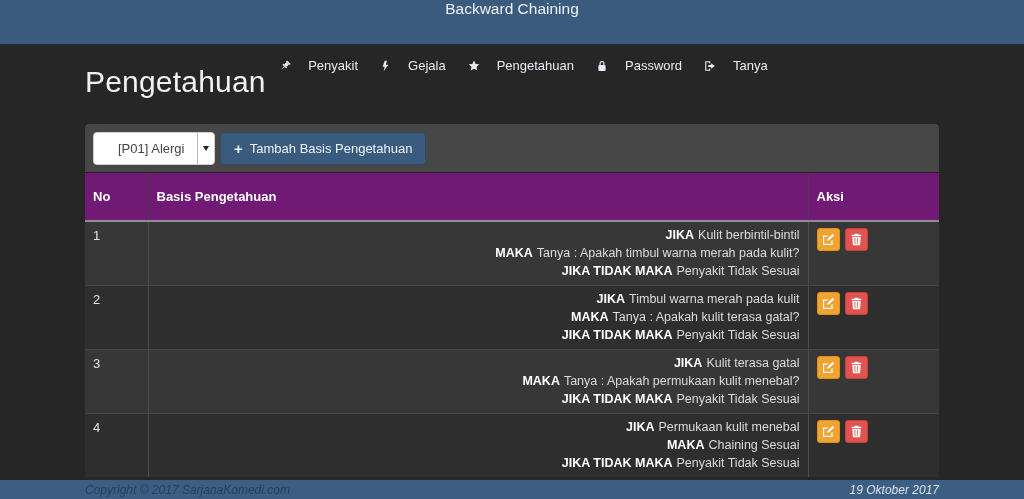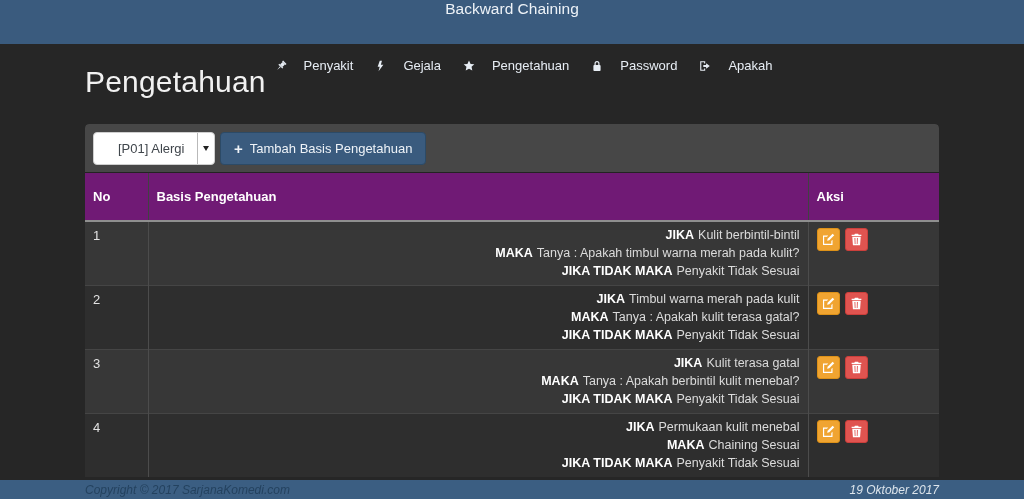--- a/index.html
+++ b/index.html
@@ -132,21 +132,21 @@
         </span>
         <span>Password</span>
       </a>
       <a class="nav-item">
         <span class="icon">
           <svg width="12" height="12" viewBox="0 0 12 12" fill="currentColor">
             <path d="M1.2 1.2h5v2.2h-1.1V2.3H2.3v7.4h2.8V8.6h1.1v2.2h-5z"></path>
             <path d="M7.1 3.3L10.8 6 7.1 8.7V7H4.3V5h2.8z"></path>
           </svg>
         </span>
-        <span>Apakah</span>
+        <span>Tanya</span>
       </a>
     </nav>
   </div>
 </header>
 
 <main>
   <div class="container">
     <h1 class="page-title">Pengetahuan</h1>
 
     <section class="panel">
@@ -213,21 +213,21 @@
                   <path d="M4.5.7h3l.5.9h2.5v1.2H1.5V1.6H4z"></path>
                   <path d="M2.1 3.5h7.8l-.6 7.8H2.7zM4.1 4.7l.25 5.4h.75l-.15-5.4zm2.3 0l-.15 5.4H7l.25-5.4z" fill-rule="evenodd"></path>
                 </svg>
               </button>
             </td>
           </tr>
           <tr>
             <td class="no-cell">3</td>
             <td class="rule-cell">
               <div class="rule-line"><b>JIKA</b><span>Kulit terasa gatal</span></div>
-              <div class="rule-line"><b>MAKA</b><span>Tanya : Apakah berbintil kulit menebal?</span></div>
+              <div class="rule-line"><b>MAKA</b><span>Tanya : Apakah permukaan kulit menebal?</span></div>
               <div class="rule-line"><b>JIKA TIDAK MAKA</b><span>Penyakit Tidak Sesuai</span></div>
             </td>
             <td class="aksi-cell">
               <button class="action-btn btn-edit">
                 <svg width="13" height="13" viewBox="0 0 12 12" fill="currentColor">
                   <path d="M2 3.4v6.6h6.6V7.4l1.1-1.1v4.8H.9V2.3h4.8L4.6 3.4z"></path>
                   <path d="M9.8.6l1.5 1.5-4.6 4.6-2 .5.5-2z"></path>
                 </svg>
               </button>
               <button class="action-btn btn-delete">

